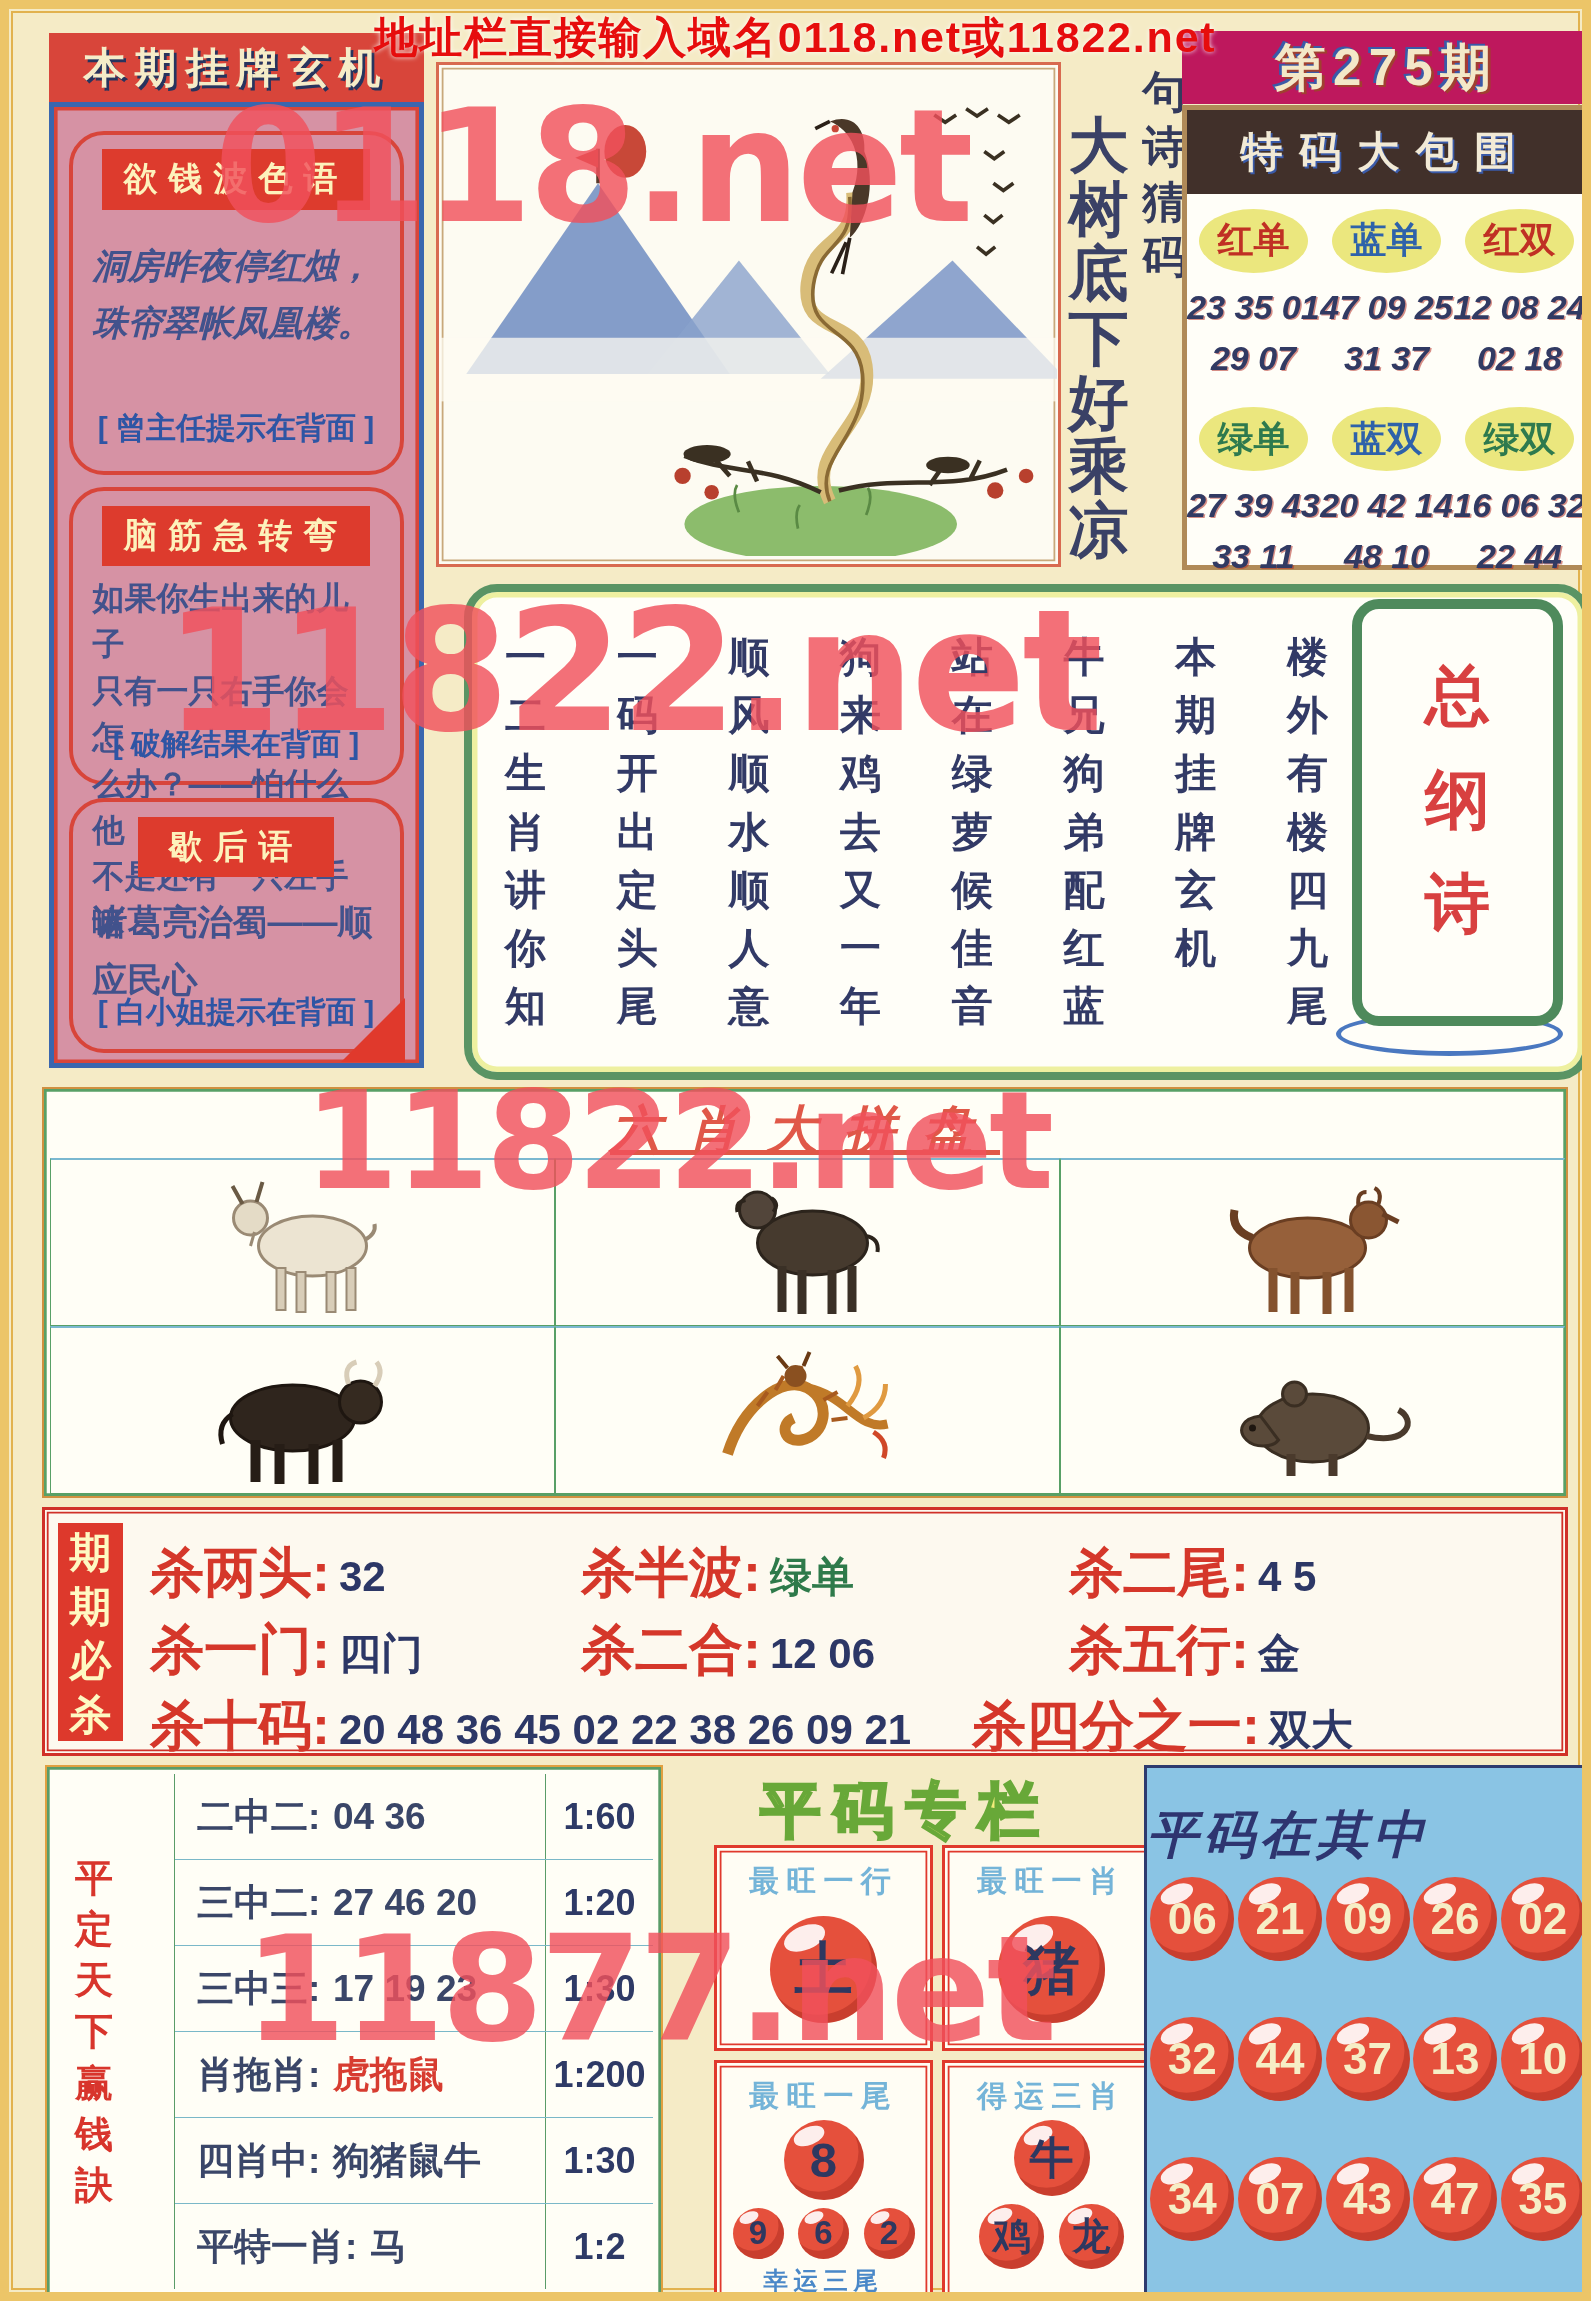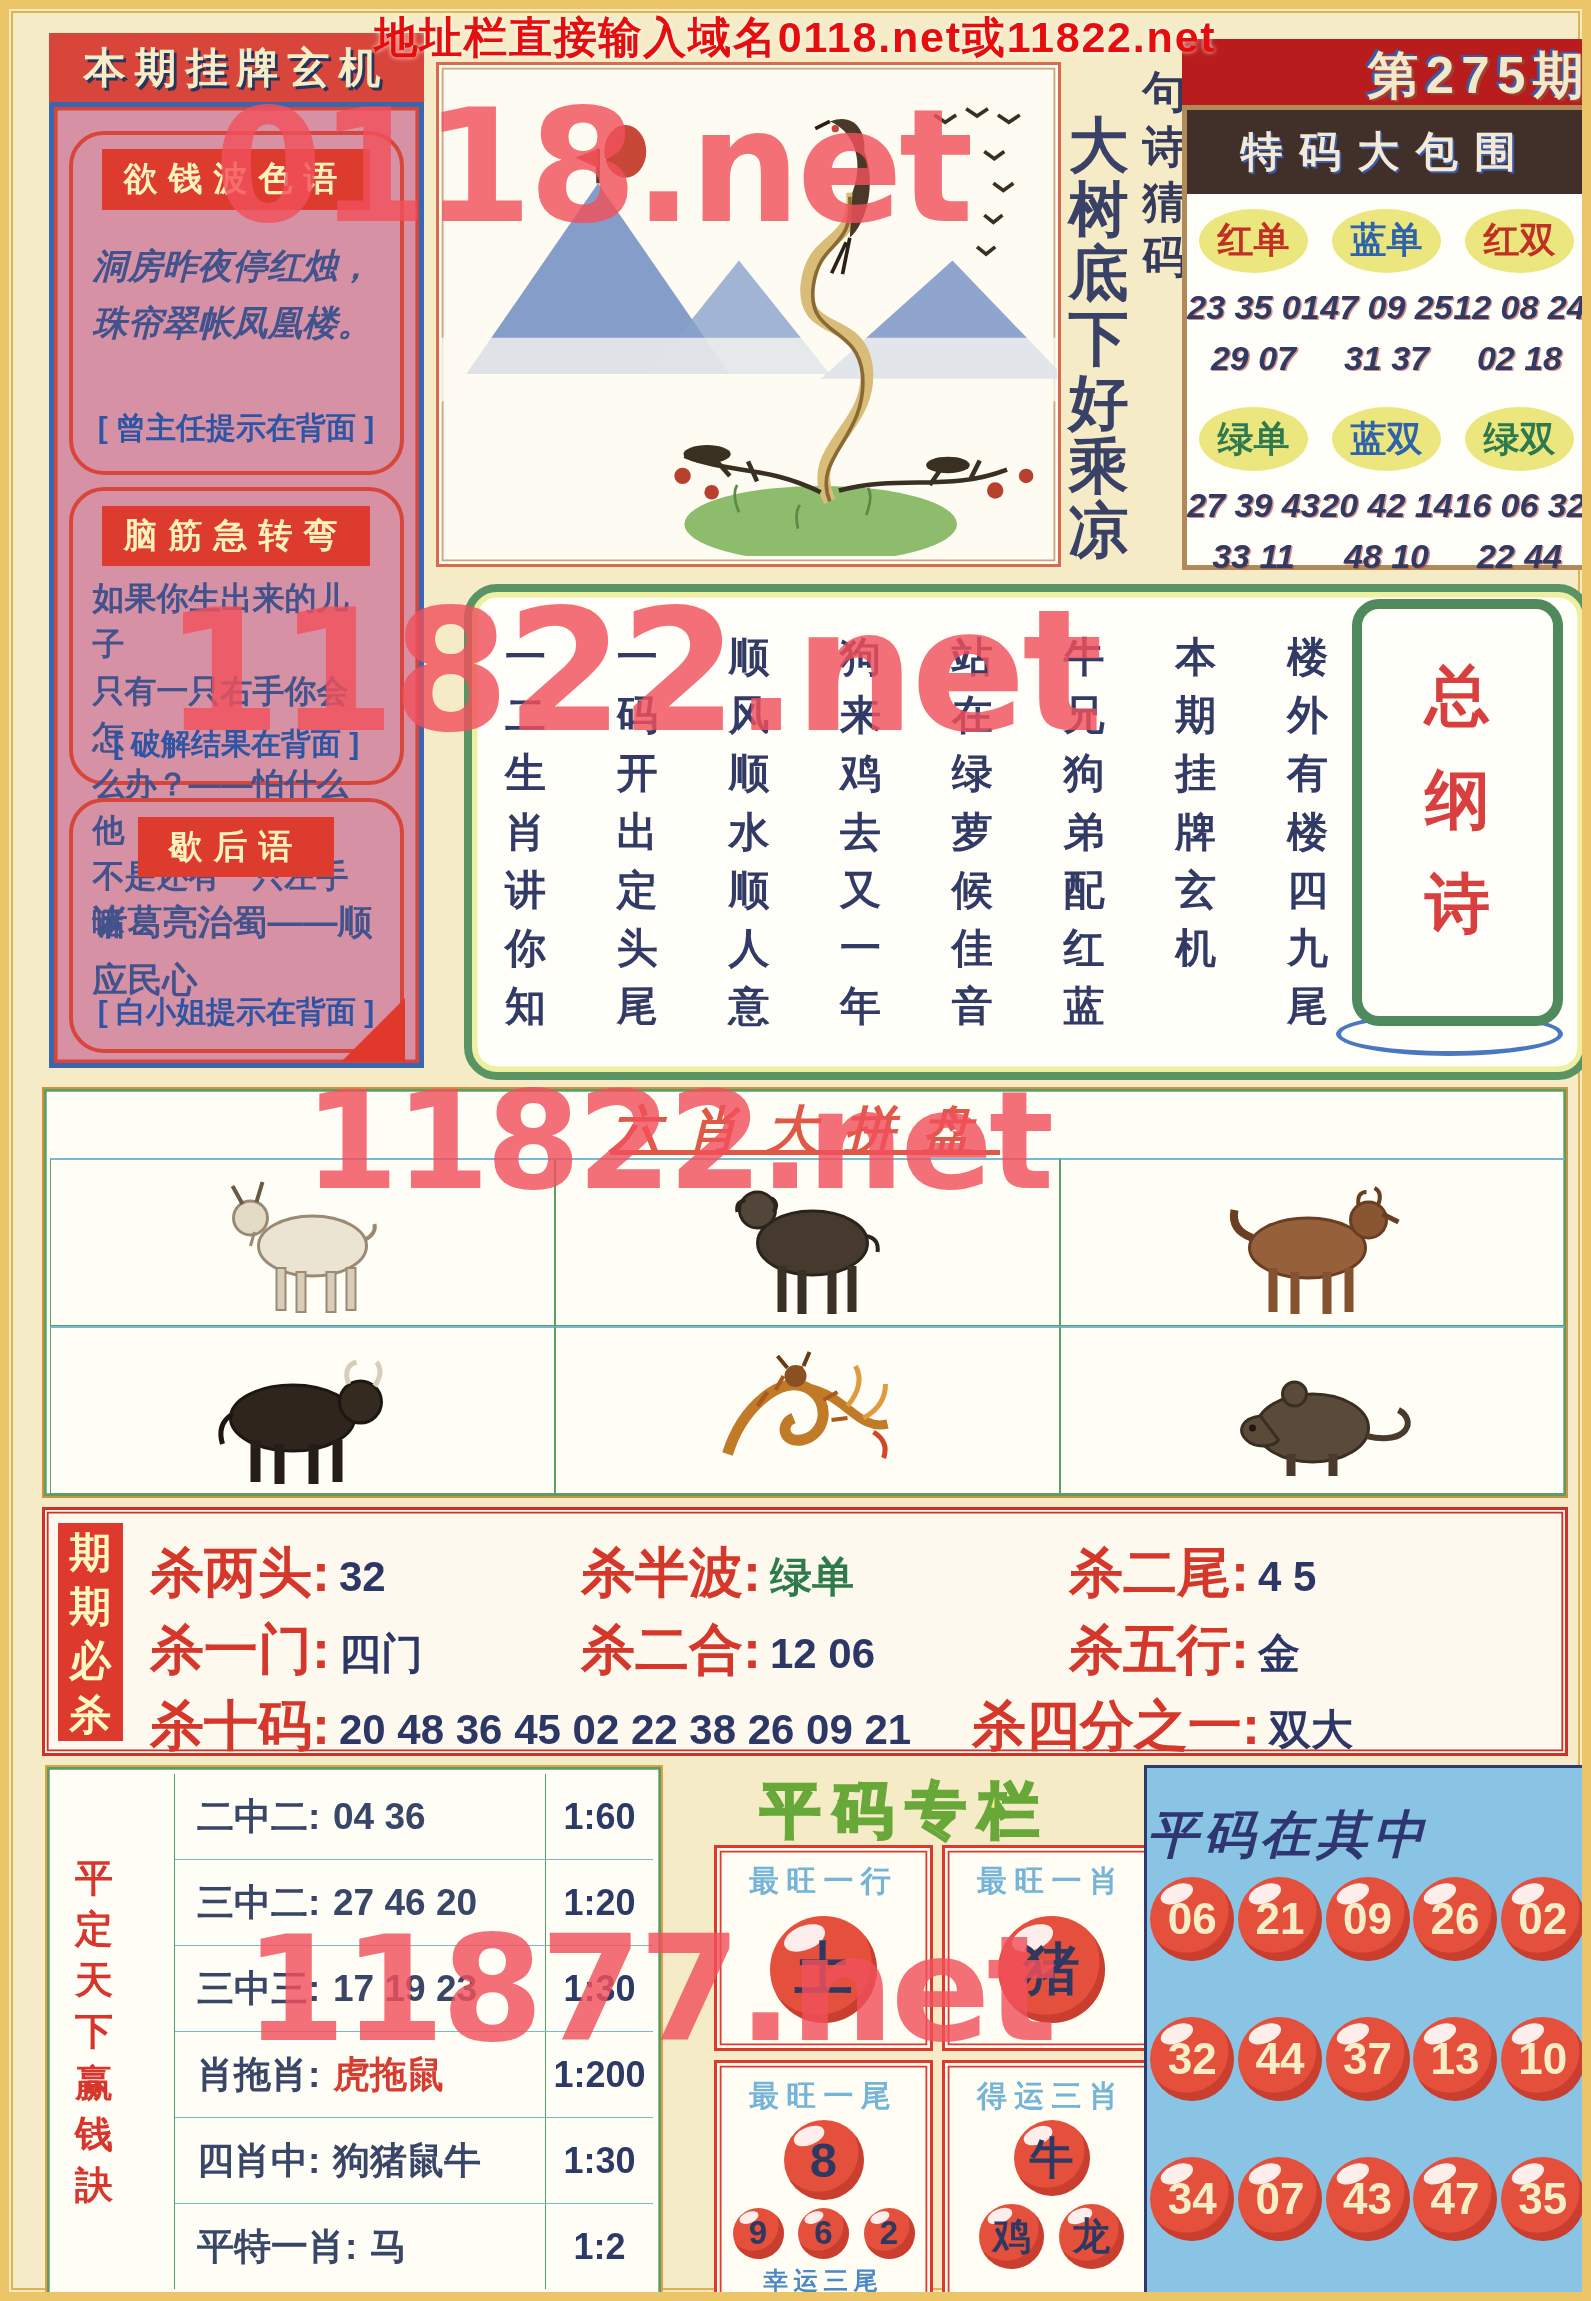--- a/index.html
+++ b/index.html
@@ -28,23 +28,23 @@
   .lp-note{position:absolute;left:0;width:100%;text-align:center;color:#2e55a4;font-size:30px;font-weight:bold;}
   .curl{position:absolute;right:-5.5px;bottom:-12.7px;width:0;height:0;
     border-left:64px solid transparent;border-bottom:64px solid #e0392c;z-index:5;}
   
   .paint-frame{left:427px;top:53px;width:625px;height:505px;background:#fdfbf2;
     border:3.6px solid #d86a50;box-sizing:border-box;box-shadow:inset 0 0 0 2.7px #fdfbf2, inset 0 0 0 4.5px #c8a87a;}
   
   .strip-large{left:1053px;top:105px;width:73px;font-size:60px;font-weight:bold;color:#3a4166;line-height:1.07;}
   .strip-small{left:1131px;top:55px;width:49px;font-size:44px;font-weight:bold;color:#333a5c;line-height:1.25;}
   
-  .issue-head{left:1173px;top:22px;width:409px;height:73px;background:#b91c1c;color:#f3e8c8;
-    font-size:51px;font-weight:bold;letter-spacing:7.3px;text-align:right;line-height:73px;
-    text-shadow:2.7px 1.8px 0 #a04030,-2.7px -1.8px 0 #3a5aa8;margin-top:8px;}
+  .issue-head{left:1173px;top:22px;width:409px;height:73px;background:#be185d;color:#f3e8c8;
+    font-size:51px;font-weight:bold;letter-spacing:7.3px;text-align:center;line-height:73px;
+    text-shadow:2.7px 1.8px 0 #a04030,-2.7px -1.8px 0 #3a5aa8;}
   .tm-box{left:1173px;top:96px;width:409px;height:465px;background:#fffef8;
     border:5.5px solid #b08a58;box-sizing:border-box;}
   .tm-head{width:100%;height:84px;background:#41302a;color:#f2ead6;font-size:42px;font-weight:bold;
     letter-spacing:16.4px;text-align:center;line-height:84px;text-shadow:1.8px 1.8px 0 #3a5aa8;}
   .ovals{display:flex;justify-content:space-around;align-items:center;margin-top:14.5px;}
   .oval{width:109px;height:64px;background:#ebe77e;border-radius:50%;display:flex;
     align-items:center;justify-content:center;font-size:36px;font-weight:bold;}
   .ov-red{color:#c03024;} .ov-blue{color:#2e62aa;} .ov-green{color:#2e7a4e;}
   .numcols{display:flex;justify-content:space-around;margin-top:9px;}
   .numcol{text-align:center;font-size:34px;font-weight:bold;font-style:italic;color:#313a63;

